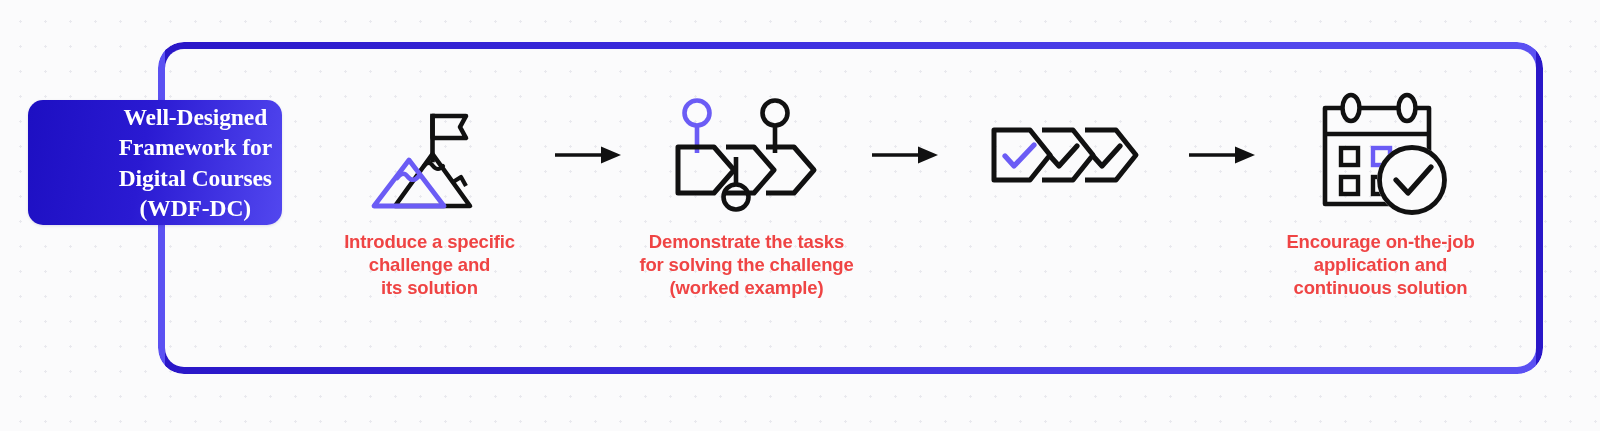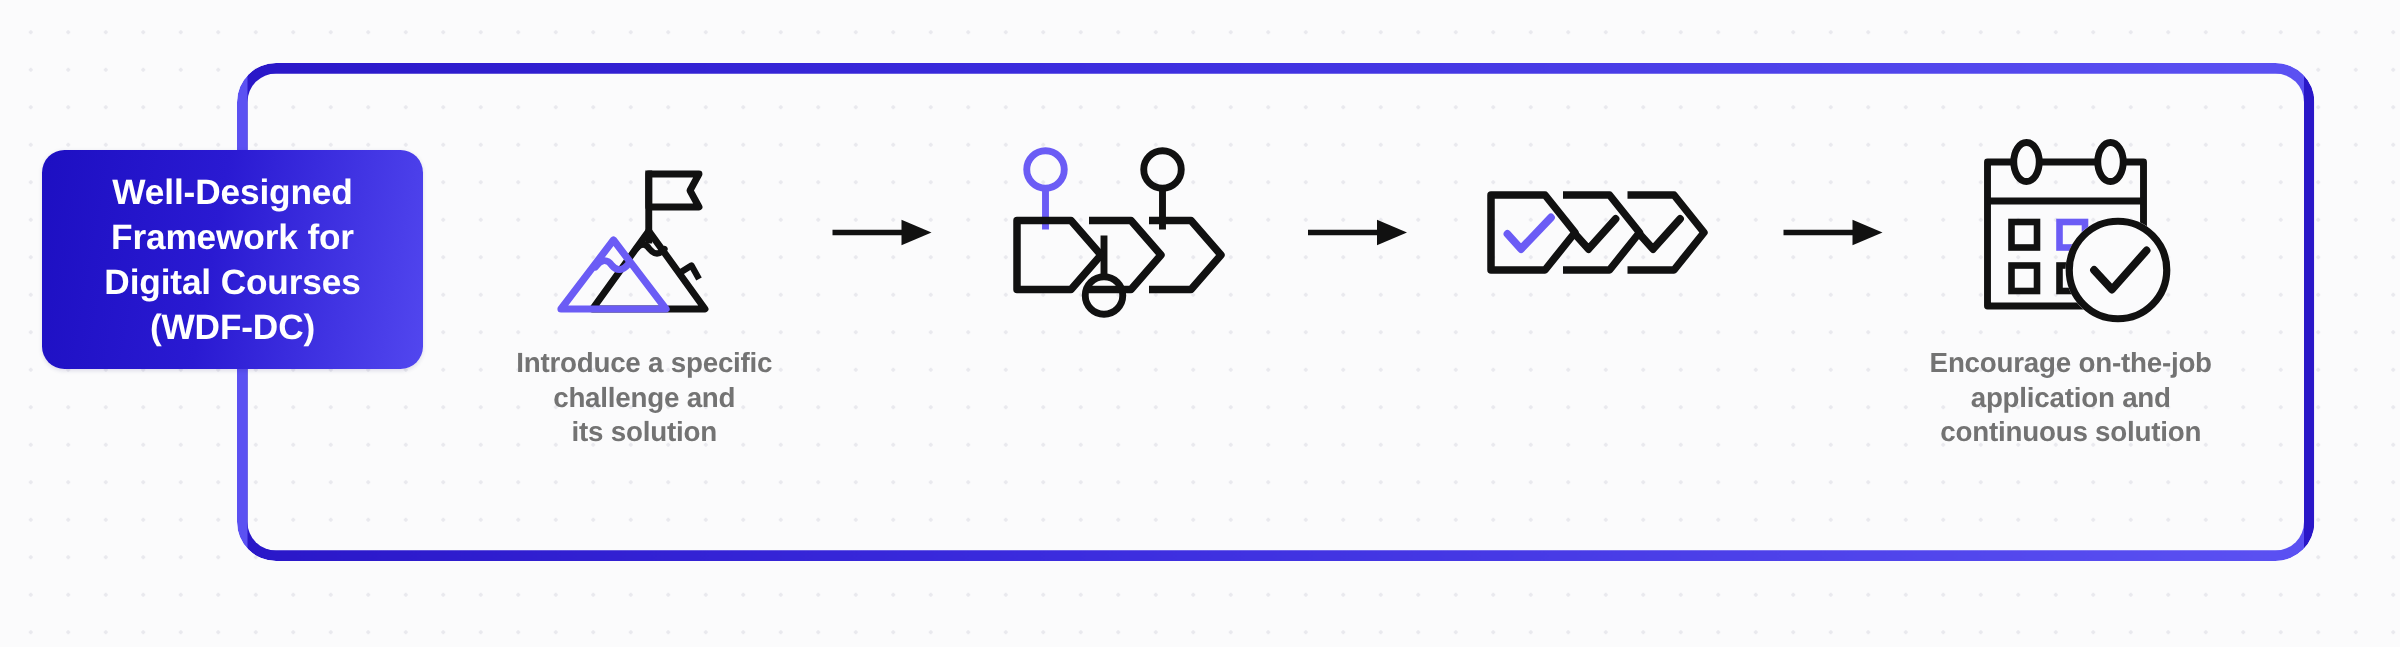--- a/index.html
+++ b/index.html
@@ -41,28 +41,29 @@
     mask-composite: exclude;
     border: 7px solid transparent;
   }
 
   
   #framework-label {
     position: absolute;
     left: 28px;
     top: 100px;
     width: 254px;
-    height: 146px;
+    height: 125px;
     border-radius: 15px;
     background: linear-gradient(100deg, #1d0fc2 0%, #2a1ad2 45%, #5247ef 100%);
     display: flex;
     align-items: center;
-    justify-content: center;
+    justify-content: flex-end;
     z-index: 5;
     box-shadow: 0 1px 3px rgba(20,10,100,0.12);
+    font-family: Liberation Serif, serif;
   }
   #framework-label .label-text {
     color: #ffffff;
     font-size: 23.5px;
     font-weight: bold;
     line-height: 1.28;
     text-align: center;
     letter-spacing: -0.1px;
     white-space: pre-line;
     padding: 0 10px;
@@ -91,21 +92,21 @@
     height: 130px;
     display: flex;
     align-items: center;
     justify-content: center;
   }
   .step-caption {
     margin-top: 10px;
     font-size: 18.5px;
     font-weight: bold;
     line-height: 1.25;
-    color: #737373;
+    color: #ef4444;
     text-align: center;
     white-space: pre-line;
     letter-spacing: -0.15px;
     width: 250px;
   }
   .step-caption.wide { width: 272px; }
 
   .arrow-cell {
     width: 102px;
     height: 130px;
@@ -181,20 +182,23 @@
         <circle cx="74" cy="106" r="12.5" stroke="#111" stroke-width="4.6" fill="none"></circle>
         <path d="M74 93.5 V 66" stroke="#111" stroke-width="4.6" stroke-linecap="butt"></path>
 
         <path d="M16 56 H 52 L 72 79 L 52 102 H 16 Z" stroke="#111" stroke-width="5" stroke-linejoin="round" fill="none"></path>
 
         <path d="M64 56 H 92 L 112 79 L 92 102 H 64" stroke="#111" stroke-width="5" stroke-linejoin="round" fill="none"></path>
 
         <path d="M104 56 H 132 L 152 79 L 132 102 H 104" stroke="#111" stroke-width="5" stroke-linejoin="round" fill="none"></path>
       </svg>
     </div>
+    <div class="step-caption wide">Demonstrate the tasks
+for solving the challenge
+(worked example)</div>
   </div>
 
   <div class="arrow-cell">
     <svg width="70" height="26" viewBox="0 0 70 26">
       <path d="M2 13 H 50" stroke="#111" stroke-width="3.6" stroke-linecap="butt"></path>
       <path d="M48 4.5 L 68 13 L 48 21.5 Z" fill="#111"></path>
     </svg>
   </div>
 
   <div class="step">

